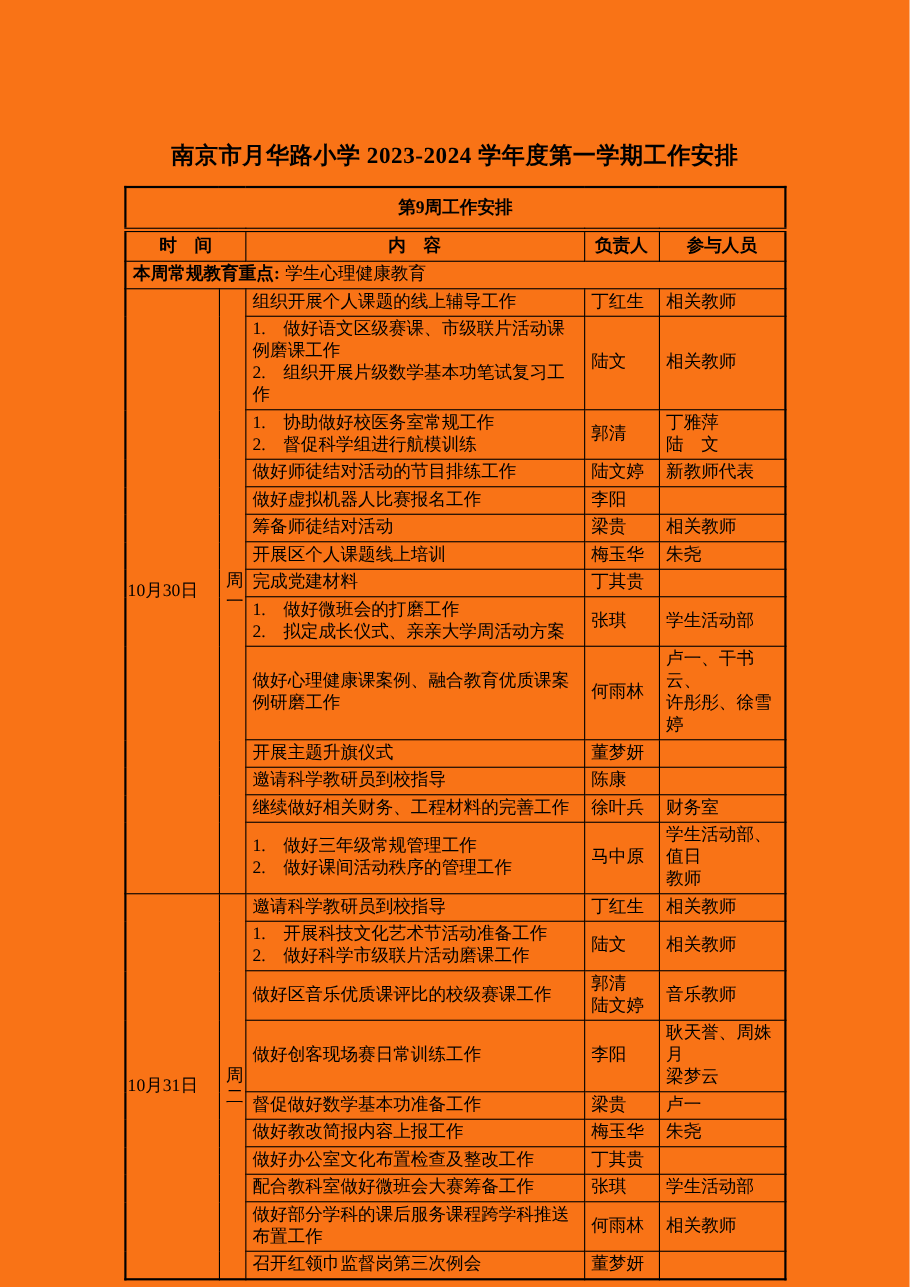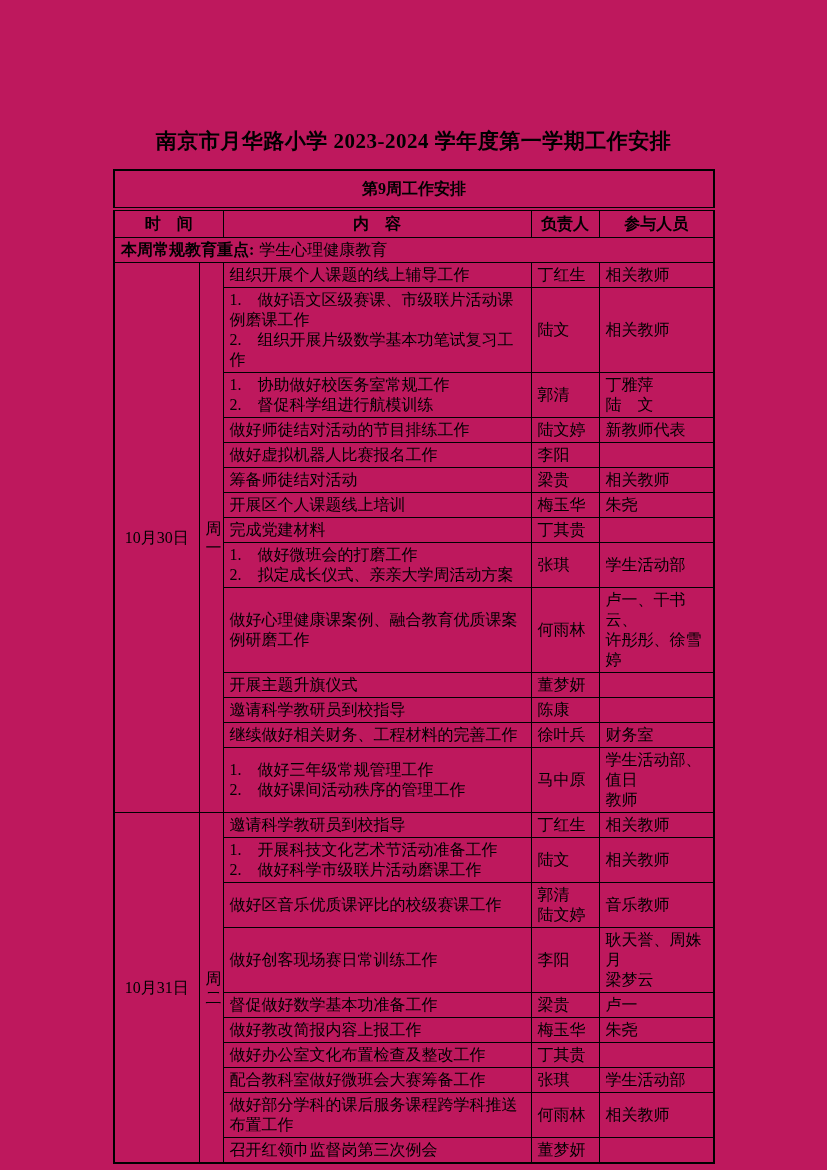--- a/index.html
+++ b/index.html
@@ -1,17 +1,17 @@
 <!DOCTYPE html>
 <html><head>
 <meta charset="utf-8">
 <style>
   html,body { margin:0; padding:0; background:#ffffff; }
   .page {
-    width:827px; height:1170px; background:#be185d; color:#000;
+    width:827px; height:1170px; background:#f97316; color:#000;
     font-family:"Liberation Serif","DejaVu Serif",serif;
     box-sizing:border-box; padding-top:126px; overflow:hidden;
   }
   .doc-title {
     margin:0; text-align:center; font-size:21px; font-weight:bold;
     letter-spacing:0.5px; line-height:30px;
   }
   table.schedule {
     border-collapse:collapse; table-layout:fixed; width:600px;
     margin:13px 0 0 113px; border:2px solid #000;
@@ -21,21 +21,21 @@
     text-align:center; font-weight:bold; padding:8px 4px 7px 4px;
     border-bottom:4px double #000 !important;
     margin-left:20px;
   }
   .header-row th { font-weight:bold; padding:3px 6px; line-height:20px;font-family:Liberation Serif, serif; }
   .th-time, .th-content { text-align:center; }
   .th-leader, .th-participants { text-align:center; }
   .focus-cell { padding:2px 6px; line-height:20px; }
   .focus-label { font-weight:bold; }
   .focus-value { margin-left:5px; }
-  .date-cell { text-align:center; vertical-align:middle; padding:2px 1px; line-height:20px;margin-left:48px; }
+  .date-cell { text-align:left; vertical-align:middle; padding:2px 1px; line-height:20px;margin-left:48px; }
   .day-cell  { text-align:right; vertical-align:middle; padding:2px 1px; line-height:19px; }
   .content-cell, .leader-cell, .participants-cell {
     padding:2px 6px; line-height:20px; vertical-align:middle; white-space:pre-line;
     word-break:break-all;
   }
 </style>
 </head>
 <body>
 
 <div class="page">

